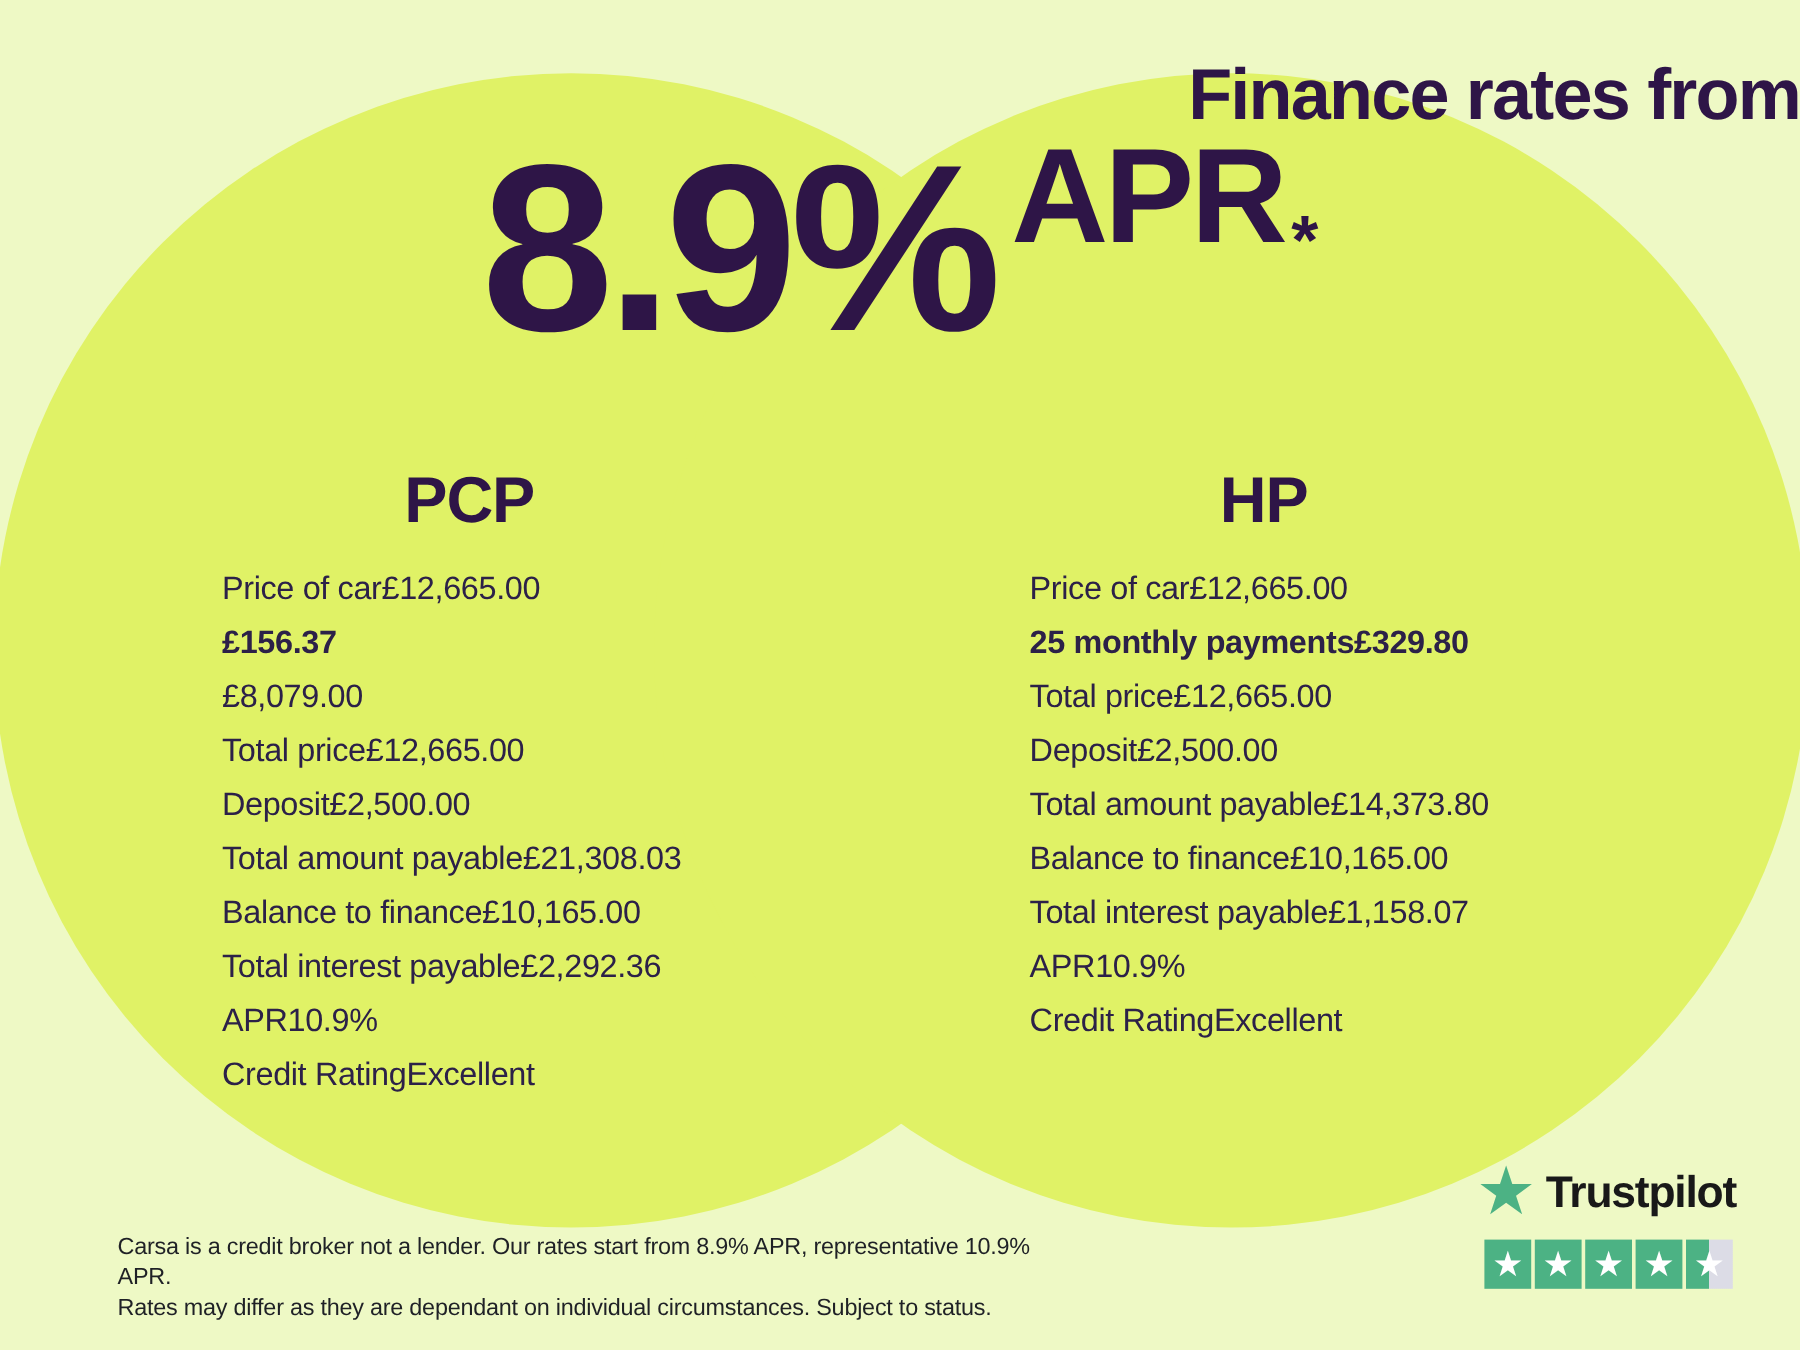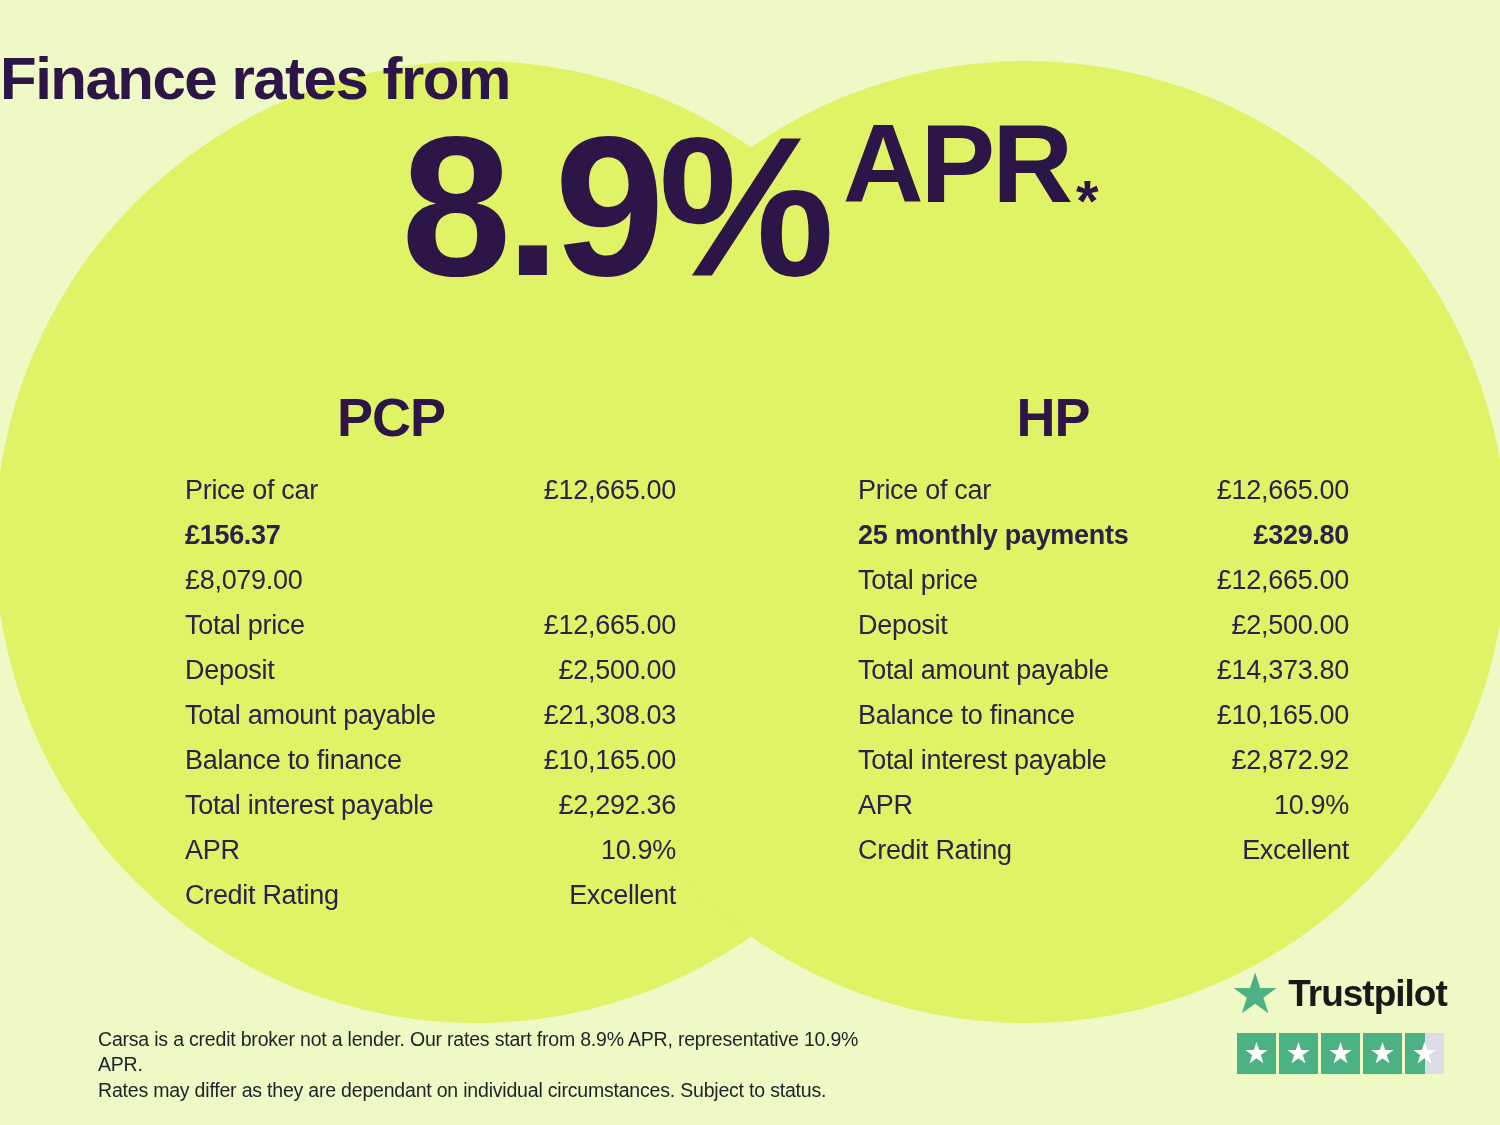--- a/index.html
+++ b/index.html
@@ -21,21 +21,21 @@
   }
   .circle{
     position:absolute;width:962px;height:962px;border-radius:50%;
     background:var(--circle);
   }
   .circle-left{left:-5px;top:61px;}
   .circle-right{left:545px;top:61px;}
   .content{position:absolute;inset:0;}
 
   .page-title{
-    position:absolute;top:46px;left:0;right:0;text-align:left;
+    position:absolute;top:46px;left:0;right:0;text-align:right;
     font-size:60px;font-weight:bold;letter-spacing:-1.5px;color:var(--heading);
     line-height:1.1;
   }
   .rate-line{
     position:absolute;top:108px;left:0;right:0;
     display:flex;justify-content:center;align-items:flex-start;
     color:var(--heading);
   }
   .rate-value{font-size:198px;font-weight:bold;letter-spacing:-6px;line-height:1;}
   .rate-unit{font-size:112px;font-weight:bold;letter-spacing:-3px;line-height:1;margin-left:14px;}
@@ -49,21 +49,21 @@
     font-size:54px;font-weight:bold;letter-spacing:-1px;color:var(--heading);
     line-height:1;
   }
   .col-heading-pcp{left:391px;}
   .col-heading-hp{left:1053px;}
 
   .rows{position:absolute;top:468px;width:491px;}
   .rows-pcp{left:185px;}
   .rows-hp{left:858px;}
   .frow{
-    height:45px;display:flex;justify-content:space-between;align-items:center;
+    height:45px;display:flex;justify-content:flex-start;align-items:center;
     font-size:27px;color:var(--table-text);letter-spacing:-0.3px;
   }
   .frow .flabel{text-align:left;}
   .frow .fvalue{text-align:right;}
   .frow.bold{font-weight:bold;}
 
   .disclaimer{
     position:absolute;left:54px;top:1027px;width:800px;
     font-size:19.5px;line-height:1.3;color:var(--disc);letter-spacing:-0.2px;margin-left:44px;
   }
@@ -173,21 +173,21 @@
         <div class="frow">
           <span class="flabel">Total amount payable</span>
           <span class="fvalue">£14,373.80</span>
         </div>
         <div class="frow">
           <span class="flabel">Balance to finance</span>
           <span class="fvalue">£10,165.00</span>
         </div>
         <div class="frow">
           <span class="flabel">Total interest payable</span>
-          <span class="fvalue">£2,872.92</span>
+          <span class="fvalue">£1,158.07</span>
         </div>
         <div class="frow">
           <span class="flabel">APR</span>
           <span class="fvalue">10.9%</span>
         </div>
         <div class="frow">
           <span class="flabel">Credit Rating</span>
           <span class="fvalue">Excellent</span>
         </div>
       </div>

